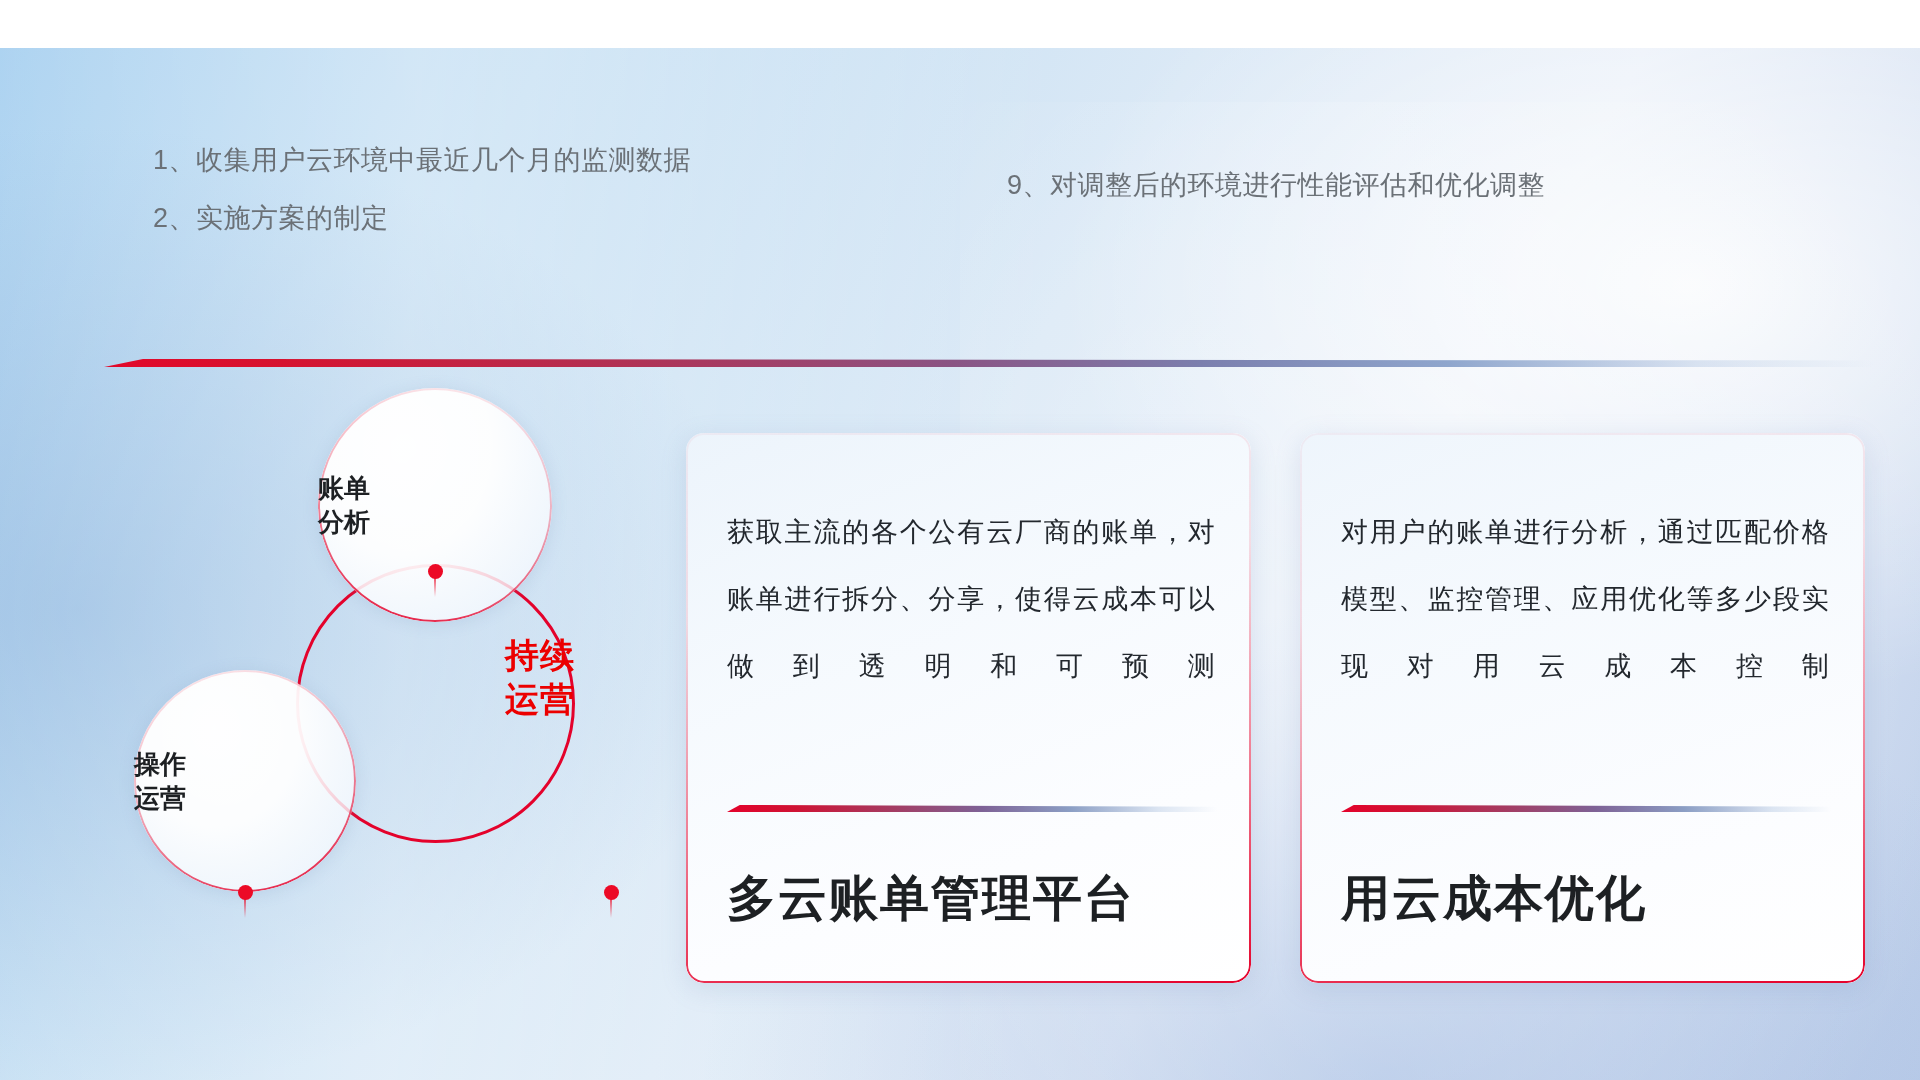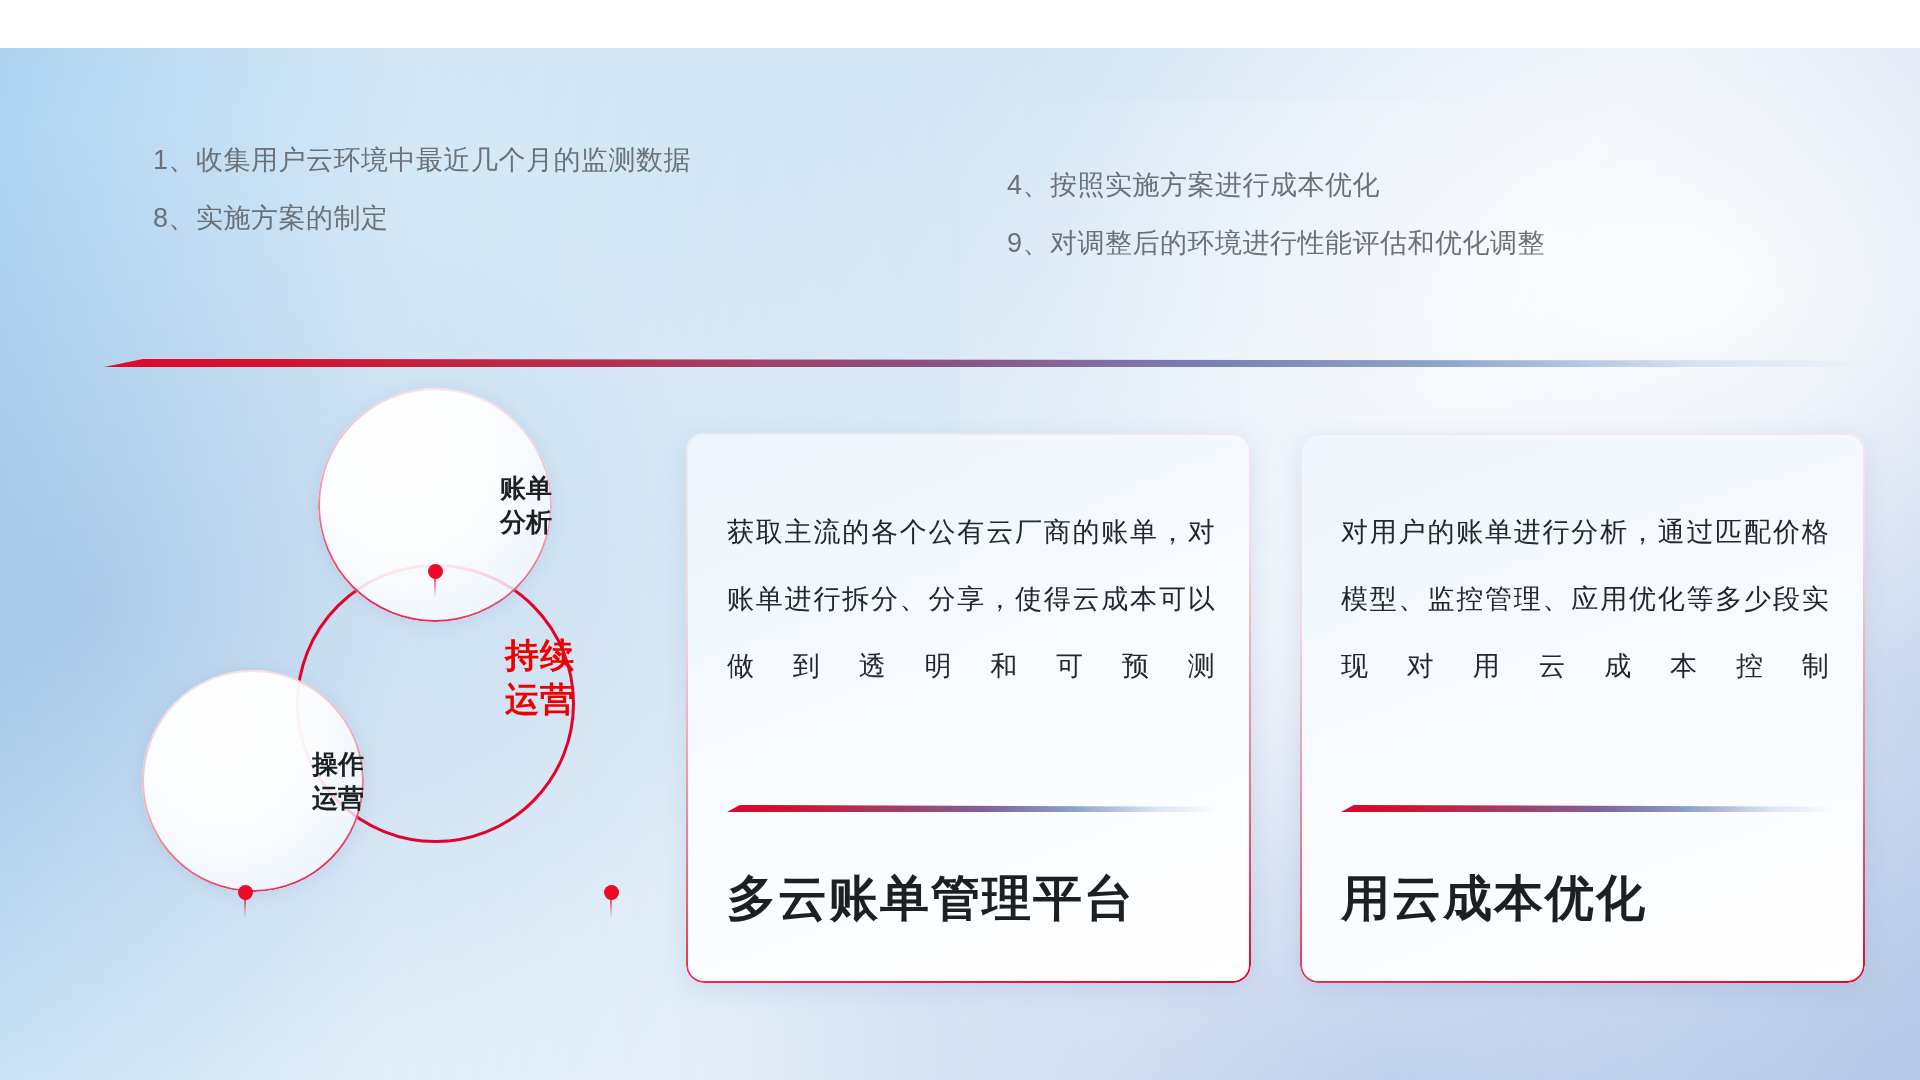--- a/index.html
+++ b/index.html
@@ -87,21 +87,21 @@
     border-radius: 50%;
     border: 3px solid #e4022b;
     box-sizing: border-box;
   }
   .bubble {
     position: absolute;
     border-radius: 50%;
     box-sizing: border-box;
     display: flex;
     align-items: center;
-    justify-content: flex-end;
+    justify-content: flex-start;
     text-align: center;
     color: #1d2023;
     font-weight: 700;
     font-size: 26px;
     line-height: 1.32;
     background:
       radial-gradient(ellipse at 36% 26%, rgba(255,255,255,0.99) 0%, rgba(255,255,255,0.95) 42%, rgba(248,251,255,0.80) 75%, rgba(240,247,255,0.62) 100%);
     box-shadow: 0 2px 16px rgba(120,150,190,0.20);
   }
   .bubble .b-border {
@@ -111,21 +111,21 @@
     padding: 2px;
     background: linear-gradient(180deg, rgba(228,2,43,0.10) 0%, rgba(228,2,43,0.35) 40%, rgba(228,2,43,0.95) 100%);
     -webkit-mask: linear-gradient(#000 0 0) content-box, linear-gradient(#000 0 0);
     -webkit-mask-composite: xor;
     mask-composite: exclude;
     pointer-events: none;
   }
   .bubble .b-label { position: relative; z-index: 2; }
 
   .bubble-top   { left: 218px; top: -10px;  width: 234px; height: 234px; }
-  .bubble-left  { left: 42px;  top: 272px;  width: 222px; height: 222px; }
+  .bubble-left  { left: 34px;  top: 272px;  width: 222px; height: 222px; }
   .bubble-right { left: 400px; top: 272px;  width: 222px; height: 222px; }
 
   .bubble-top .b-border   { background: linear-gradient(195deg, rgba(228,2,43,0.05) 0%, rgba(228,2,43,0.30) 45%, rgba(228,2,43,0.95) 100%); }
   .bubble-left .b-border  { background: linear-gradient(160deg, rgba(228,2,43,0.05) 0%, rgba(228,2,43,0.30) 45%, rgba(228,2,43,0.95) 100%); }
   .bubble-right .b-border { background: linear-gradient(200deg, rgba(228,2,43,0.05) 0%, rgba(228,2,43,0.30) 45%, rgba(228,2,43,0.95) 100%); }
 
   .venn-center {
     position: absolute;
     left: 196px;
     top: 236px;
@@ -221,25 +221,24 @@
     line-height: 1.15;
   }
 </style>
 </head>
 <body>
 
 <div id="stage">
 
   <div class="steps steps-left">
     <div class="step">1、收集用户云环境中最近几个月的监测数据</div>
-    <div class="step">8、实施方案的制定</div>
+    <div class="step">2、实施方案的制定</div>
   </div>
 
   <div class="steps steps-right">
-    <div class="step">4、按照实施方案进行成本优化</div>
     <div class="step">9、对调整后的环境进行性能评估和优化调整</div>
   </div>
 
   <div class="divider"></div>
 
   <div class="venn">
 
     <div class="ring"></div>
 
     <div class="bubble bubble-top">

